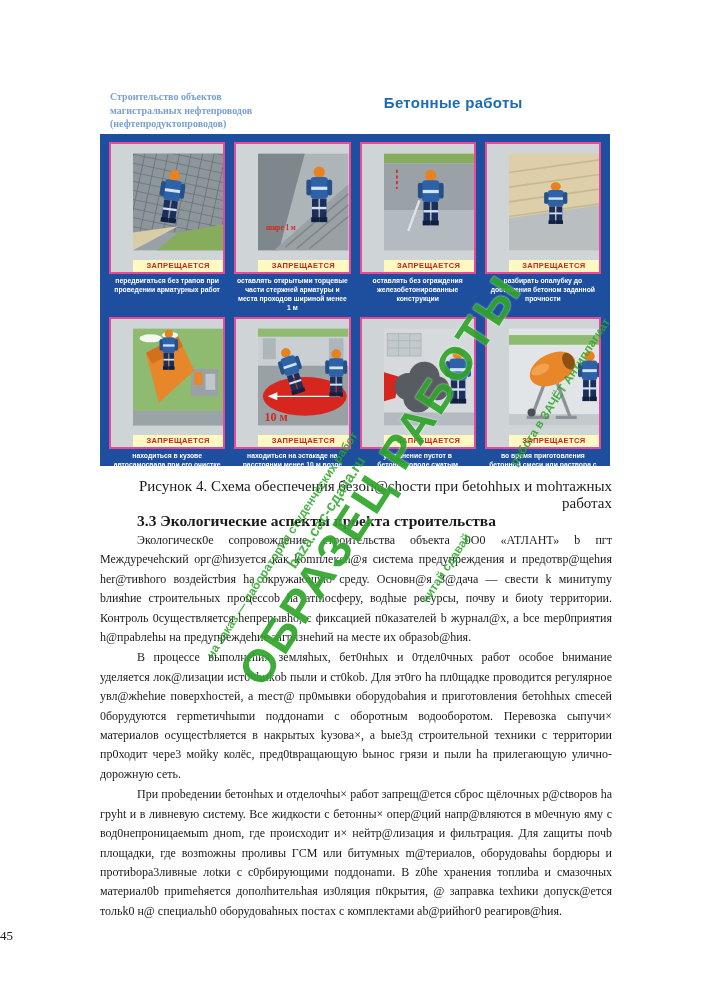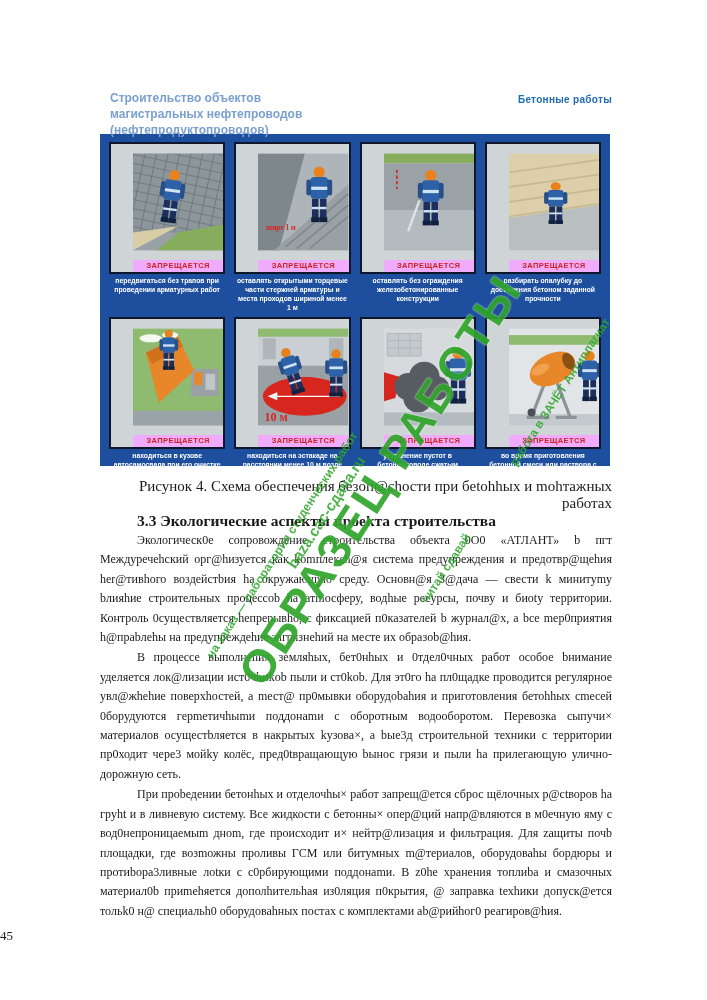--- a/index.html
+++ b/index.html
@@ -6,35 +6,35 @@
   html,body { background:#888; }
   .page {
     position:relative; width:707px; height:1000px; margin:0 auto;
     background:#ffffff; overflow:hidden;
     font-family:"Liberation Serif", serif; color:#1a1a1a;
   }
   .content { position:absolute; left:100px; top:88px; width:512px; }
 
   
   .poster-header { position:relative; height:46px; font-family:"Liberation Sans", sans-serif; }
-  .org-lines { position:absolute; left:10px; top:2px; font-size:12px; line-height:1.35;
-               color:#7aa0cf; font-weight:bold; }
-  .poster-title { position:absolute; left:38%; right:0; top:6px; text-align:right;
-                  font-size:10px; font-weight:bold; color:#1d6bb2; letter-spacing:.3px; }
+  .org-lines { position:absolute; left:10px; top:2px; font-size:10px; line-height:1.35;
+               color:#7aa0cf; font-weight:bold;font-family:Liberation Serif, serif; }
+  .poster-title { position:absolute; left:38%; right:0; top:6px; text-align:center;
+                  font-size:15px; font-weight:bold; color:#1d6bb2; letter-spacing:.3px; }
 
   
   .poster {
     width:510px; height:332px; background:#1d4f9e; padding:8px 9px;
     display:grid; grid-template-columns:repeat(4,1fr); grid-template-rows:1fr 1fr;
     gap:4px 9px;
   }
   .panel { display:flex; flex-direction:column; }
-  .panel-box { border:2px solid #0f172a; background:#cfd4d7;padding-left:22px; }
+  .panel-box { border:2px solid #ec4899; background:#cfd4d7;padding-left:22px; }
   .panel-img { display:block; width:100%; height:116px; }
-  .panel-strip { background:#f0abfc; text-align:center; padding:1px 0 2px;
+  .panel-strip { background:#fef9c3; text-align:center; padding:1px 0 2px;
                  font-family:"Liberation Sans", sans-serif; font-size:7.5px;
                  font-weight:bold; color:#cc2420; letter-spacing:.4px; }
   .panel-cap { color:#ffffff; font-family:"Liberation Sans", sans-serif;
                font-weight:bold; font-size:6.8px; line-height:1.32;
                text-align:center; padding:3px 1px 0; }
 
   
   .fig-caption { margin-top:12px; text-align:right; font-size:15px; }
   .sec-heading { font-size:15.5px; font-weight:bold; text-indent:37px; }
   .para { margin-top:1px; font-size:12px; line-height:19.4px; text-align:justify;

